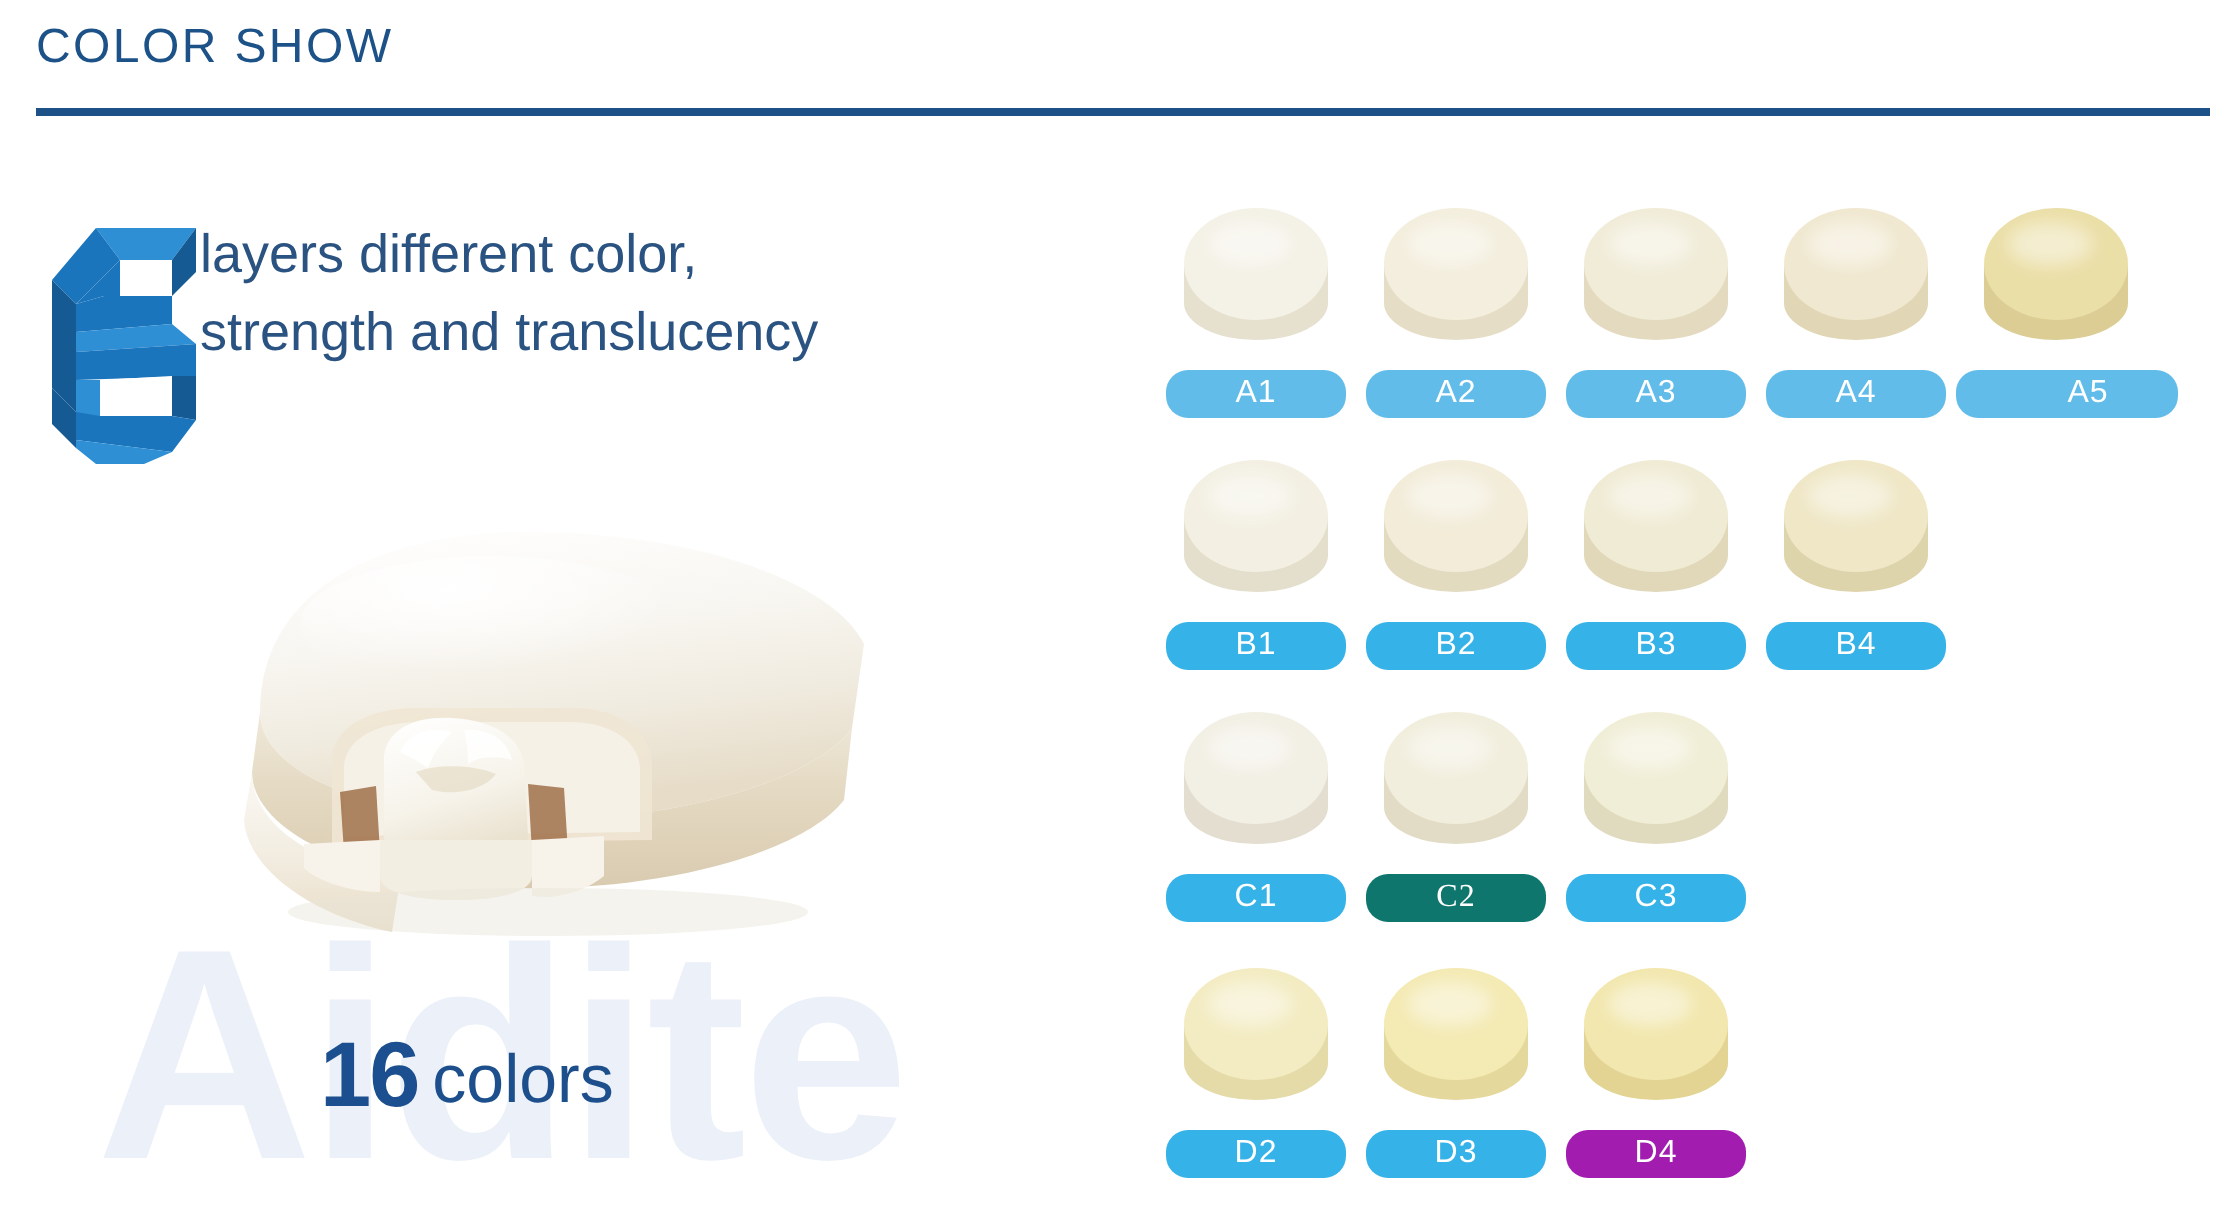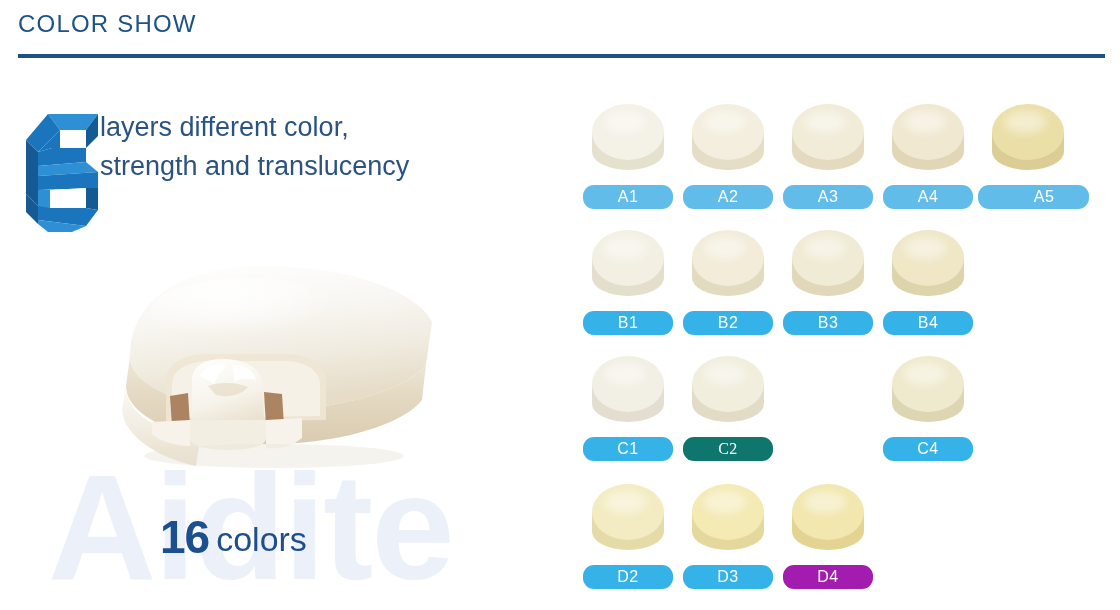--- a/index.html
+++ b/index.html
@@ -326,25 +326,25 @@
       <div class="cell" style="left: 0px;"><div class="disc">
           <div class="side" style="background: rgb(227, 222, 208);"></div>
           <div class="top" style="background: rgb(242, 239, 228);"></div>
           <div class="gloss"></div>
         </div><div class="badge" style="background: rgb(53, 178, 232); color: rgb(255, 255, 255);">C1</div></div>
       <div class="cell" style="left: 100px;"><div class="disc">
           <div class="side" style="background: rgb(226, 220, 198);"></div>
           <div class="top" style="background: rgb(241, 238, 221);"></div>
           <div class="gloss"></div>
         </div><div class="badge" style="background: #0f766e; color: rgb(255, 255, 255); font-family: Liberation Serif, serif;">C2</div></div>
-      <div class="cell" style="left: 300px;"><div class="disc">
-          <div class="side" style="background: rgb(222, 214, 178);"></div>
-          <div class="top" style="background: rgb(239, 234, 205);"></div>
-          <div class="gloss"></div>
-        </div><div class="badge" style="background: rgb(53, 178, 232); color: rgb(255, 255, 255);">C4</div></div>
+      <div class="cell" style="left: 200px;"><div class="disc">
+          <div class="side" style="background: rgb(224, 219, 190);"></div>
+          <div class="top" style="background: rgb(240, 238, 214);"></div>
+          <div class="gloss"></div>
+        </div><div class="badge" style="background: rgb(53, 178, 232); color: rgb(255, 255, 255);">C3</div></div>
     </div>
     <div class="grid-row" style="top: 380px;">
       <div class="cell" style="left: 0px;"><div class="disc">
           <div class="side" style="background: rgb(228, 219, 168);"></div>
           <div class="top" style="background: rgb(243, 236, 194);"></div>
           <div class="gloss"></div>
         </div><div class="badge" style="background: rgb(53, 178, 232); color: rgb(255, 255, 255);">D2</div></div>
       <div class="cell" style="left: 100px;"><div class="disc">
           <div class="side" style="background: rgb(229, 216, 156);"></div>
           <div class="top" style="background: rgb(244, 234, 180);"></div>

